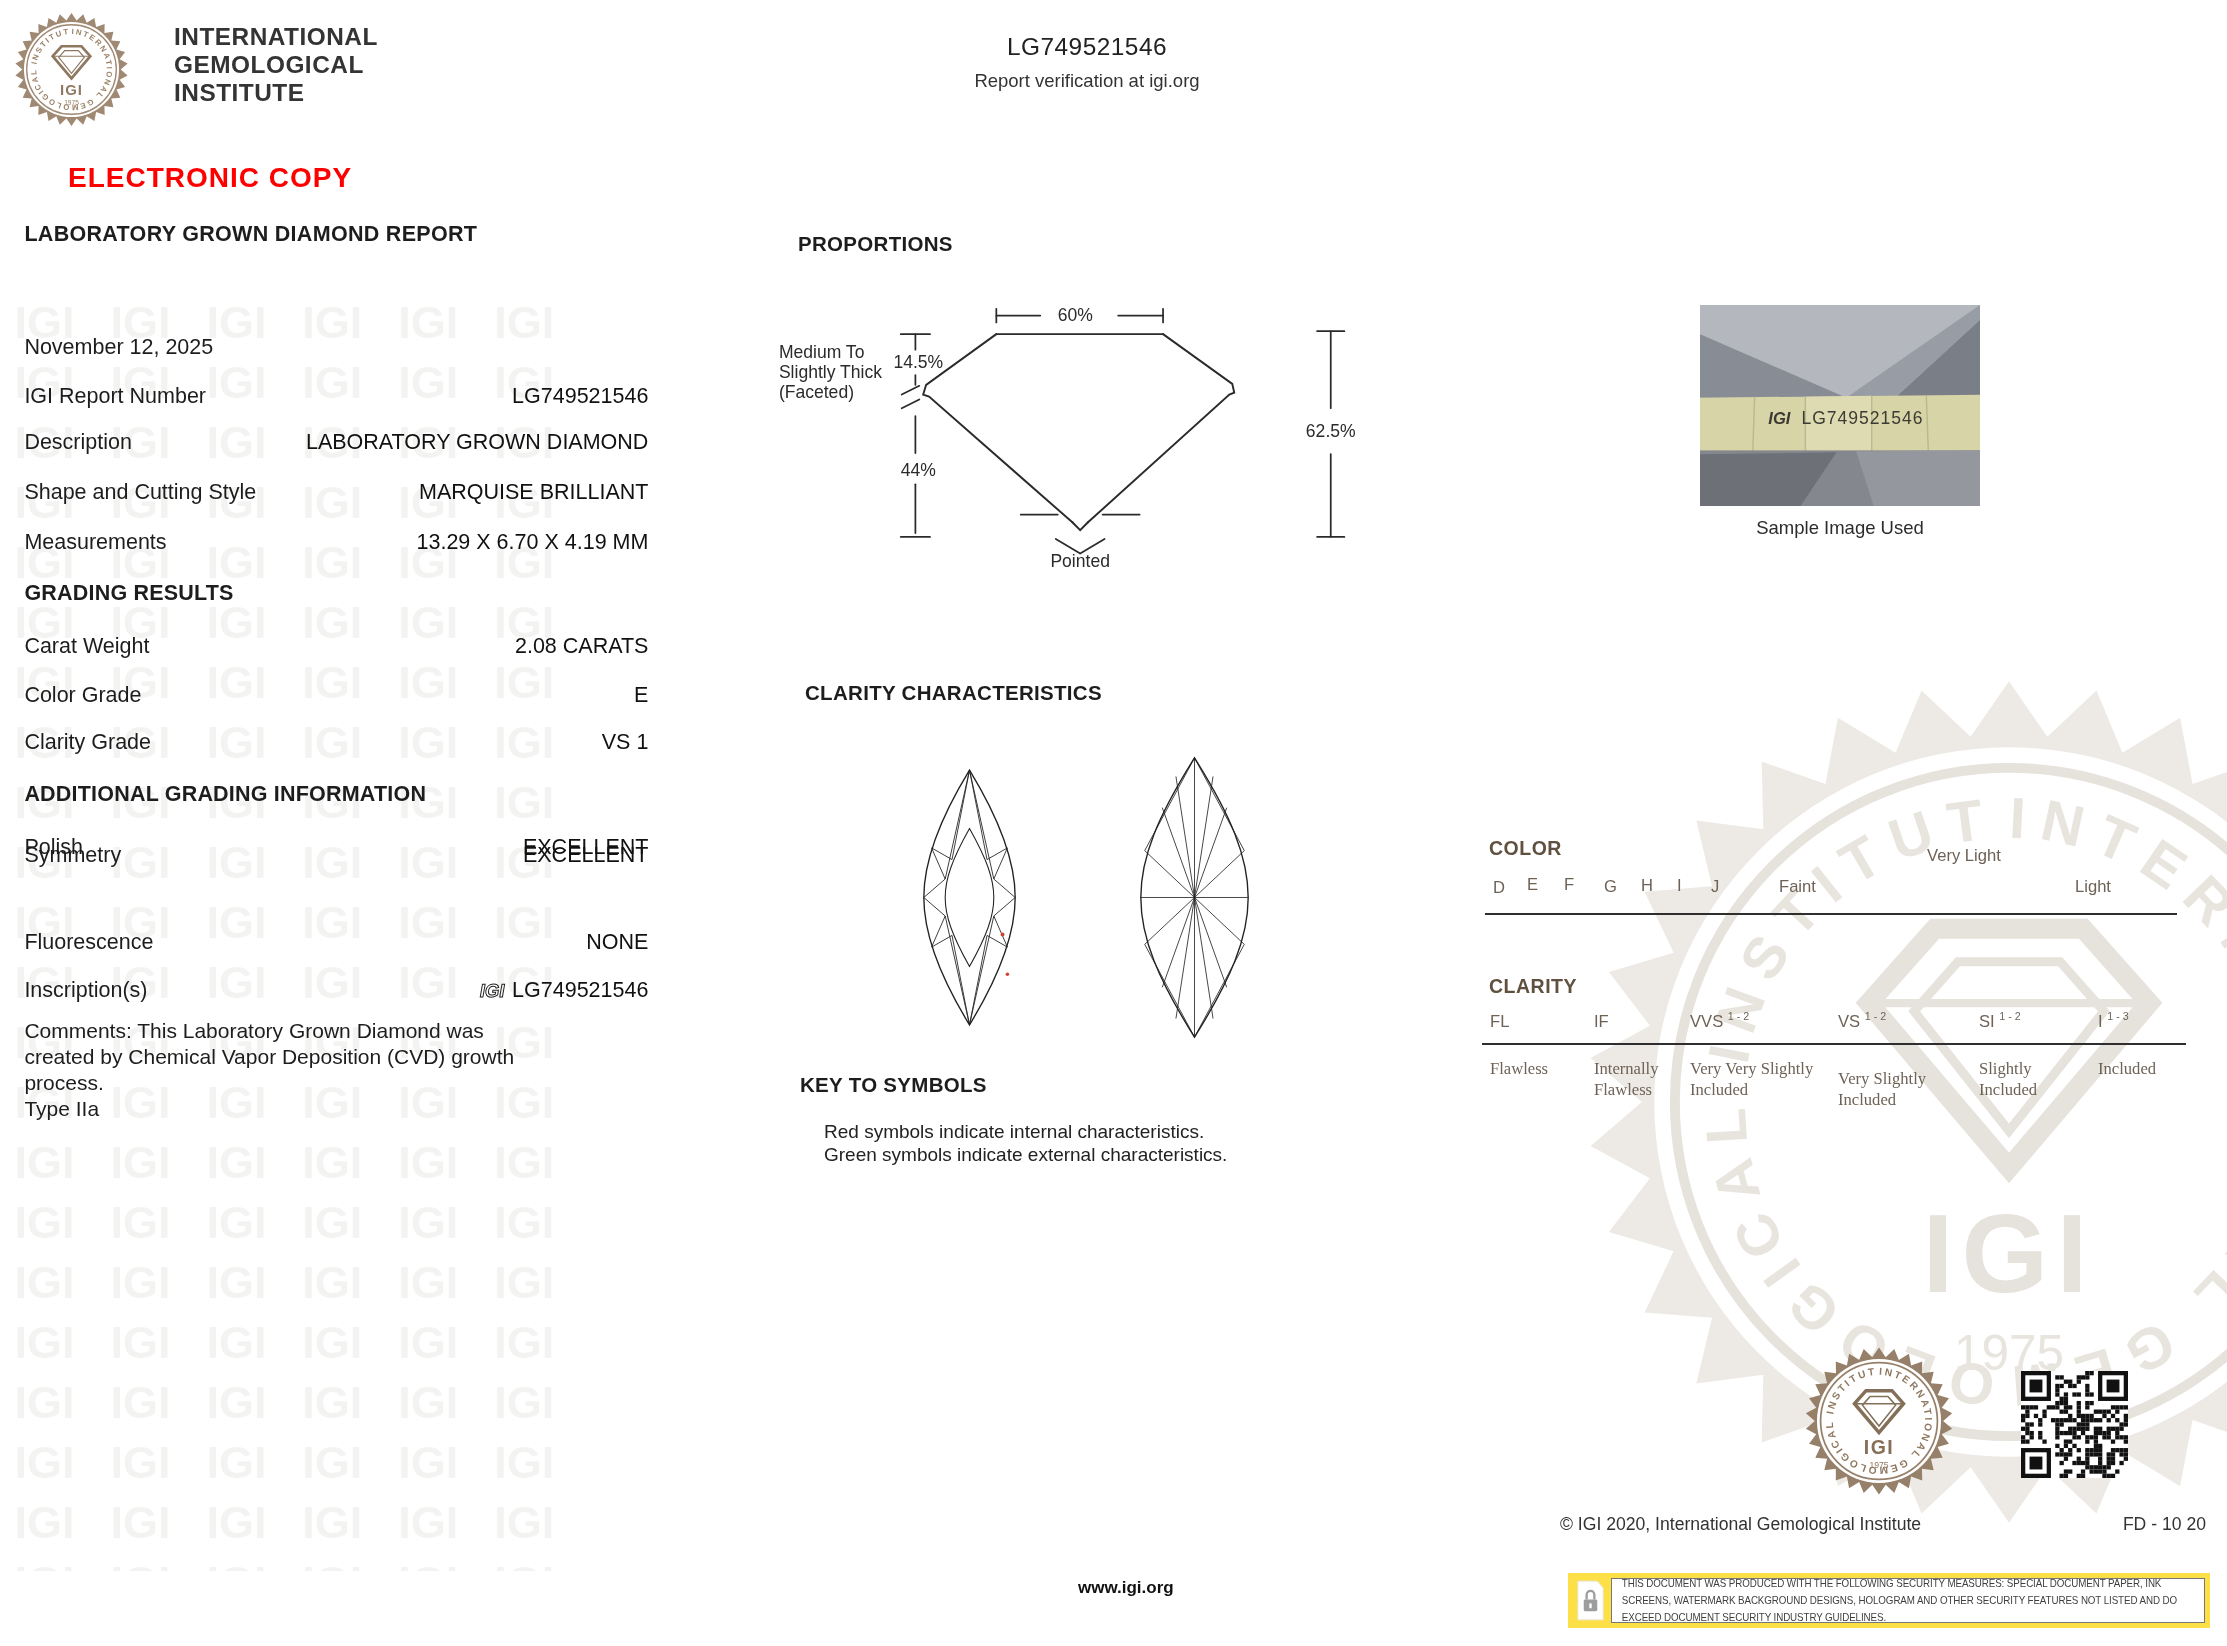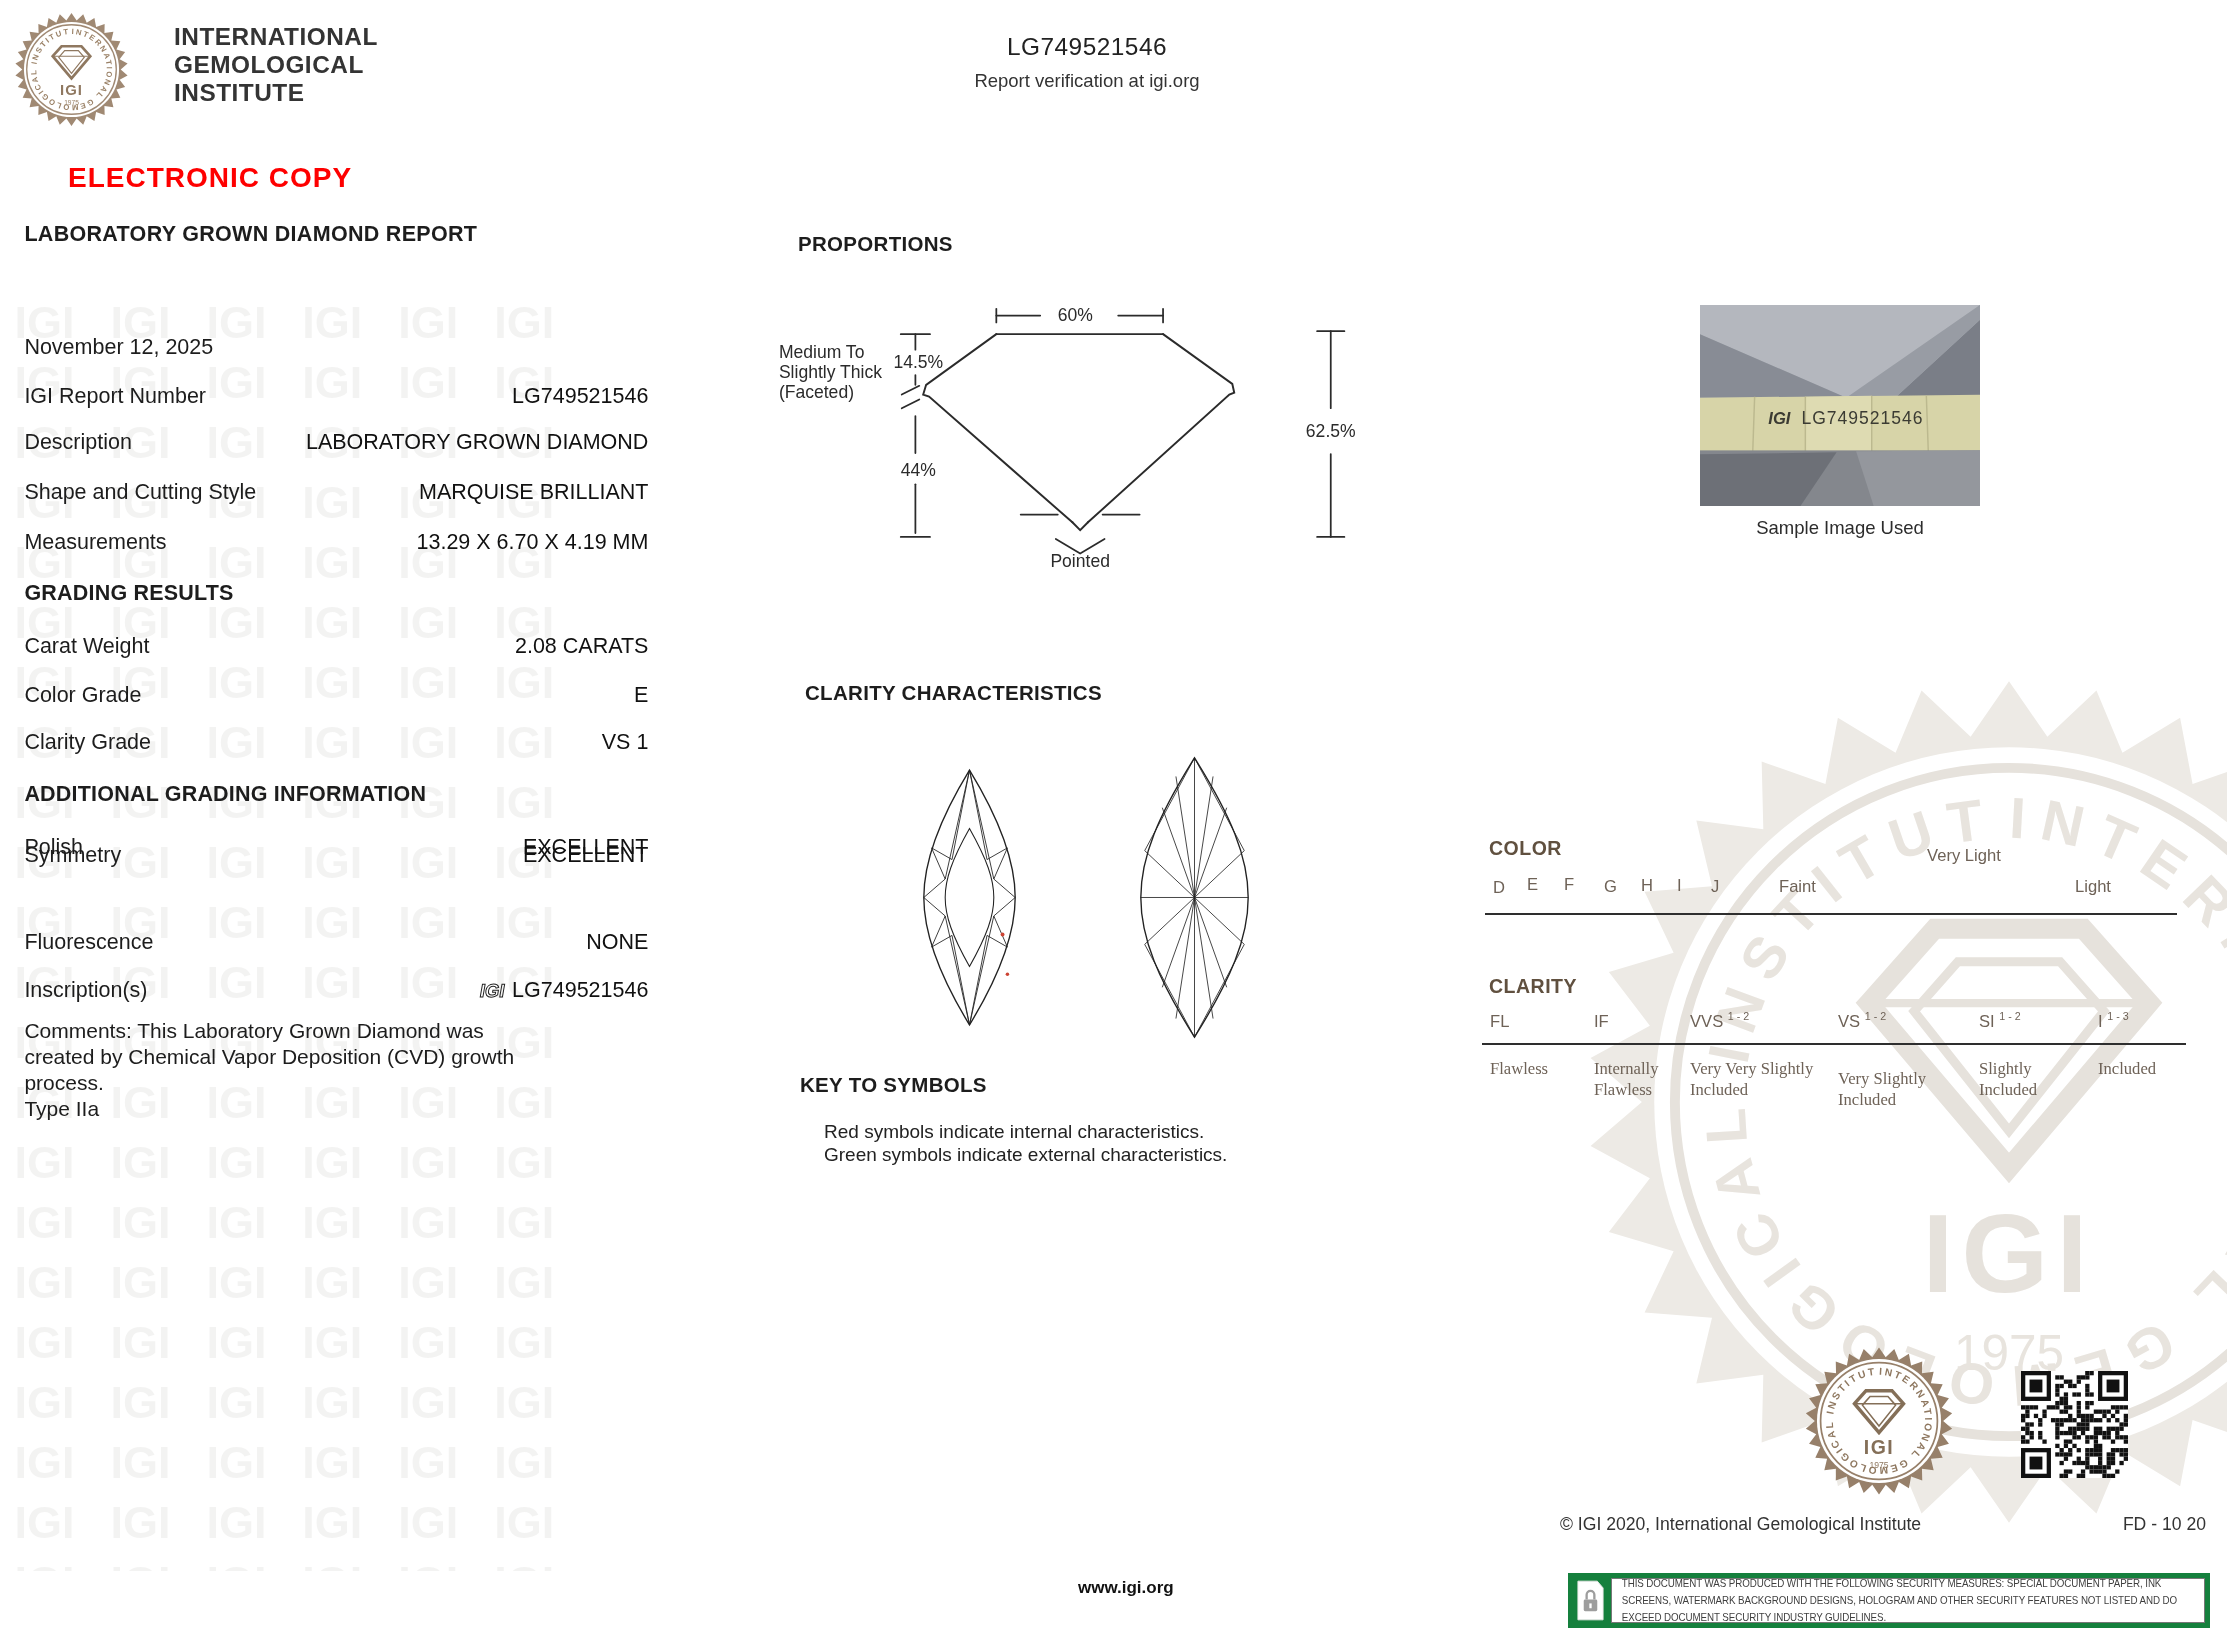--- a/index.html
+++ b/index.html
@@ -34,21 +34,21 @@
   .scale-head{font-size:19.5px;font-weight:bold;color:#60503f;letter-spacing:0.5px;z-index:2;}
   .scale-lbl{font-size:16.6px;color:#6e6257;white-space:nowrap;z-index:2;}
   .scale-line{height:2px;background:#2e2e2e;z-index:2;}
   .grade-code{font-size:16.6px;color:#6e6257;white-space:nowrap;z-index:2;}
   .grade-code sup{font-size:10.7px;}
   .grade-desc{font-size:16.6px;line-height:20.5px;color:#6e6257;z-index:2;font-family:Liberation Serif, serif;}
   
   #copyright{left:1560px;top:1514px;font-size:17.6px;color:#333;z-index:2;}
   #form-code{left:2068px;top:1514px;width:138px;text-align:right;font-size:17.6px;color:#333;z-index:2;}
   #website{left:1078px;top:1578px;font-size:17px;font-weight:bold;color:#111;z-index:2;text-align:center;}
-  #security-bar{left:1568px;top:1573px;width:642px;height:55px;background:#15803d;z-index:3;
+  #security-bar{left:1568px;top:1573px;width:642px;height:55px;background:#fde047;z-index:3;
                 display:flex;align-items:center;}
   #security-inner{margin-left:43px;background:#fff;border:1px solid #777;height:43px;flex:1;margin-right:4.9px;
                   display:flex;align-items:center;padding:0 9.8px;}
   #security-text{font-size:9.8px;line-height:14.6px;color:#3f3f3f;letter-spacing:-0.1px;transform:scaleY(1.15);}
   #lock-icon{position:absolute;left:7.8px;top:6.8px;width:29px;height:41px;}
   .seal{z-index:2;}
   #wm-seal{left:1580px;top:673px;width:858px;height:858px;z-index:0;}
   #qr{left:2020px;top:1371px;width:109px;height:107px;z-index:2;}
 </style>
 </head>

